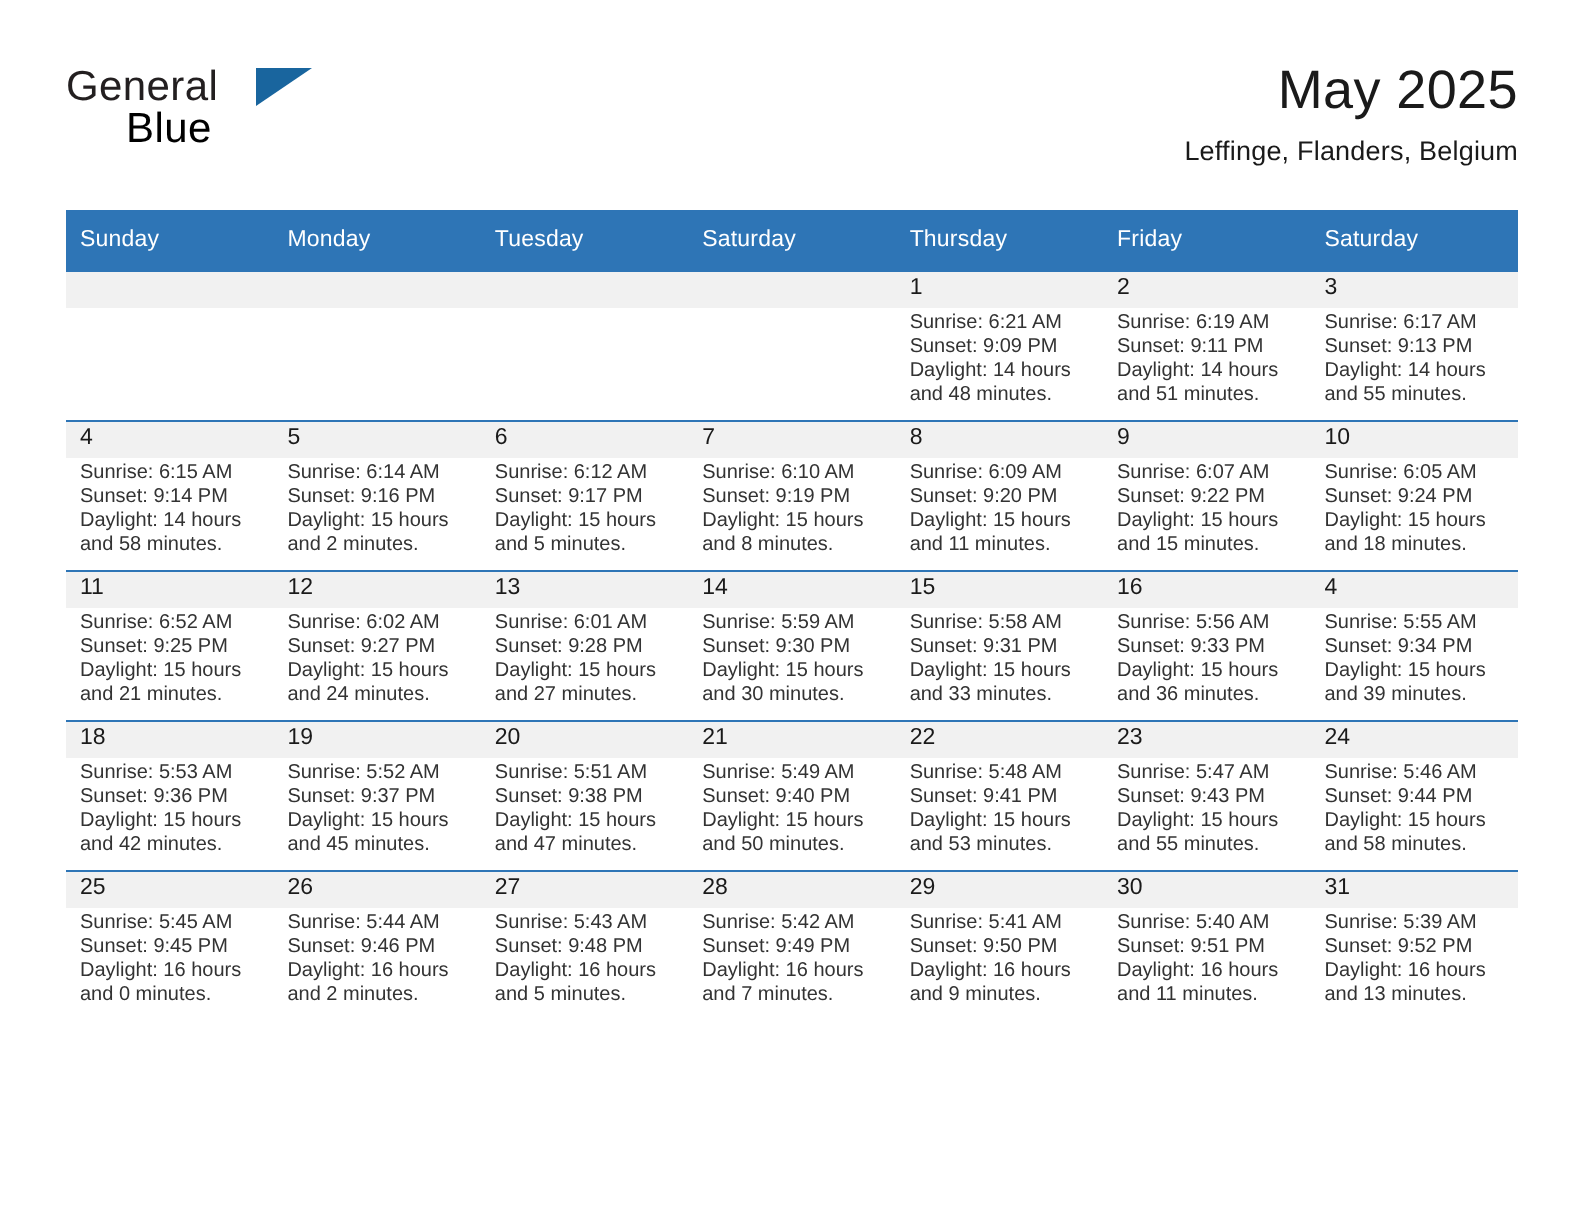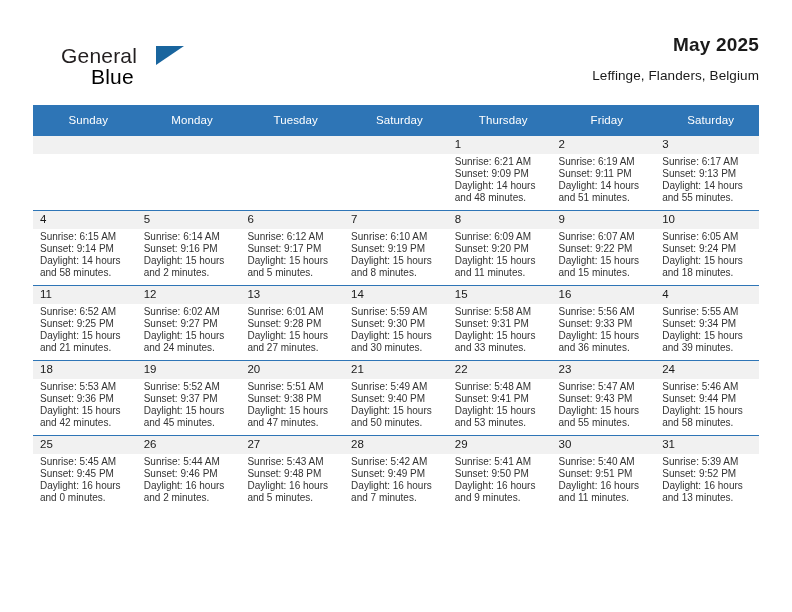--- a/index.html
+++ b/index.html
@@ -25,24 +25,23 @@
   .header {
     position: absolute;
     left: 33px;
     top: 28px;
     right: 33px;
     height: 68px;
   }
   .brand {
     position: absolute;
     left: 0;
-    top: 16px;
+    top: 4px;
     width: 210px;
     height: 58px;
-    margin-left: 28px;
   }
   .brand-general {
     position: absolute;
     left: 0;
     top: 0;
     font-size: 21px;
     letter-spacing: 0.2px;
     color: #231f20;
     font-family: "Liberation Sans", sans-serif;
   }
@@ -65,22 +64,22 @@
     border-bottom: 19px solid transparent;
   }
 
   .title-block {
     position: absolute;
     right: 0;
     top: 0;
     text-align: right;
   }
   .cal-title {
-    font-size: 19px;
-    font-weight: bold;
+    font-size: 27px;
+    font-weight: normal;
     color: #1a1a1a;
     line-height: 34px;
     letter-spacing: 0.2px;
   }
   .cal-subtitle {
     font-size: 13.5px;
     color: #1a1a1a;
     line-height: 20px;
     margin-top: 4px;
     letter-spacing: 0.1px;
@@ -93,21 +92,21 @@
     top: 105px;
     width: 726px;
     border-collapse: collapse;
     table-layout: fixed;
   }
   .calendar th {
     background: #2e75b6;
     color: #ffffff;
     font-size: 11.5px;
     font-weight: normal;
-    text-align: center;
+    text-align: left;
     padding: 5px 0 5px 7px;
     height: 20px;
     letter-spacing: 0.1px;
   }
   .calendar td {
     vertical-align: top;
     height: 74px;
     padding: 0;
     border-top: 1.6px solid #2e75b6;
     background: #ffffff;

